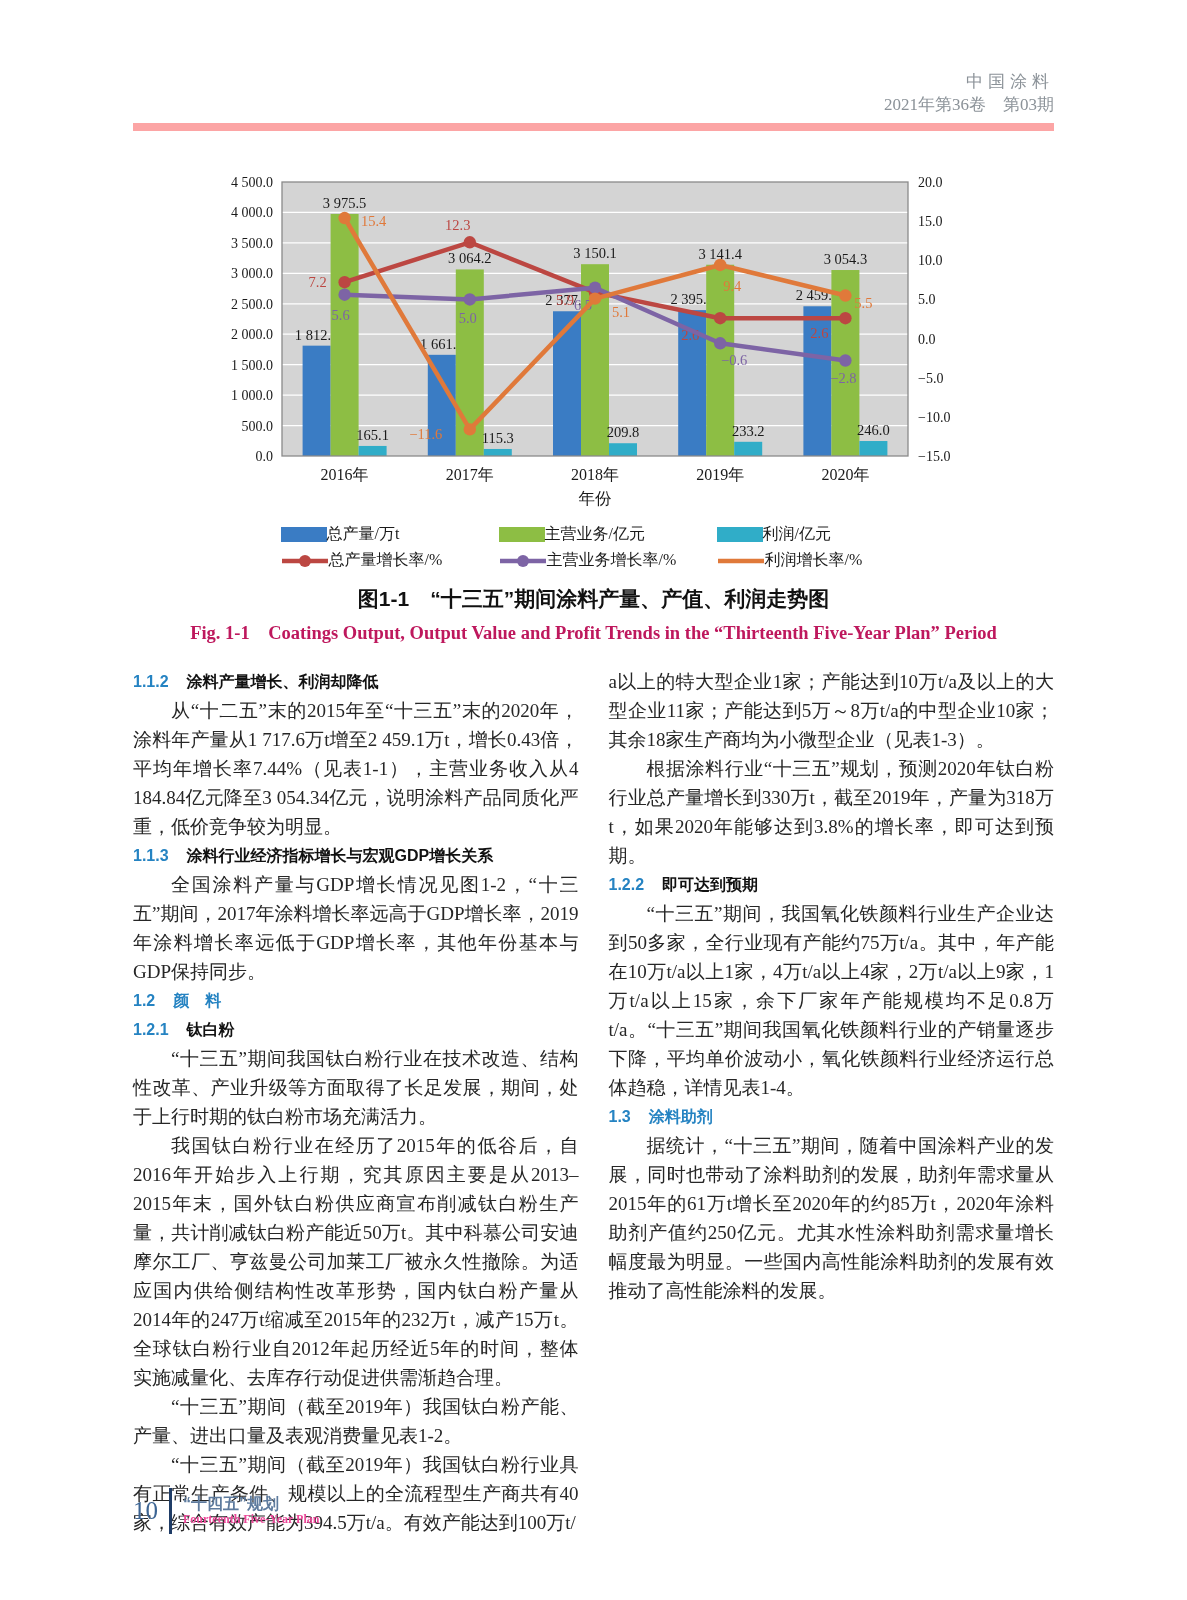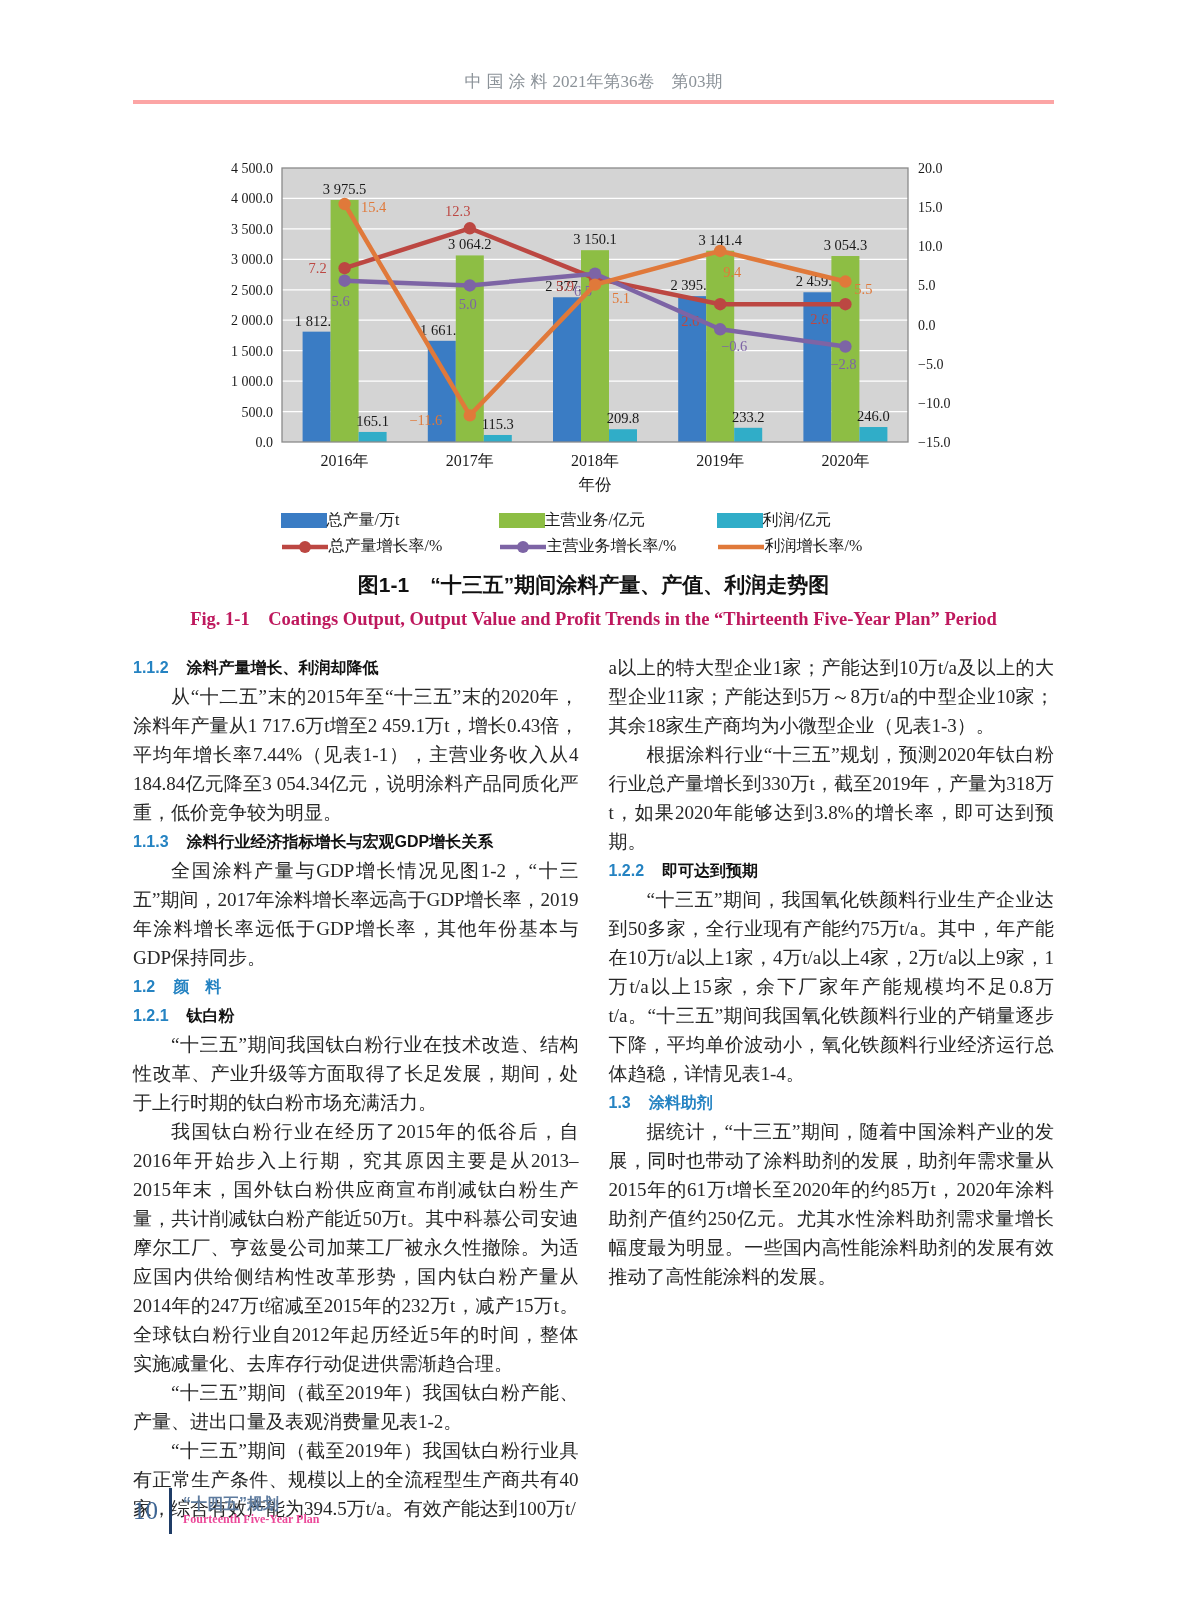--- a/index.html
+++ b/index.html
@@ -1,25 +1,25 @@
 <!DOCTYPE html>
 <html><head>
 <meta charset="utf-8">
 <style>
   html,body{margin:0;padding:0;background:#ffffff;}
   .page{position:relative;width:1187px;height:1600px;background:#ffffff;overflow:hidden;
         font-family:"Liberation Serif","DejaVu Serif",serif;color:#262626;box-sizing:border-box;}
   .inner{margin:0 133px;}
   
-  .phead{display:flex;justify-content:center;align-items:flex-end;
-         padding-top:70px;padding-bottom:7px;border-bottom:4px solid #fca5a5;
-         color:#8b9298;font-size:17px;}
+  .phead{display:flex;justify-content:space-between;align-items:flex-end;
+         padding-top:70px;padding-bottom:7px;border-bottom:8px solid #fca5a5;
+         color:#8b9298;font-size:17px;flex-direction:column;}
   .phead .jt{letter-spacing:5px;}
   
-  .fig{margin-top:50px;}
+  .fig{margin-top:37px;}
   .chartwrap{display:flex;justify-content:center;}
   svg{font-family:"Liberation Serif","DejaVu Serif",serif;}
   .legend{display:grid;grid-template-columns:218px 218px 190px;justify-content:center;
           row-gap:5px;margin-top:8px;}
   .li{display:flex;align-items:center;gap:0;font-size:16px;color:#1a1a1a;}
   .sw{display:inline-block;width:46px;height:15px;}
   .cap-cn{text-align:center;font-family:"Liberation Sans","DejaVu Sans",sans-serif;
           font-weight:bold;font-size:21px;color:#111;margin-top:14px;}
   .cap-en{text-align:center;font-weight:bold;font-size:18.5px;color:#be185d;margin-top:7px;}
   

